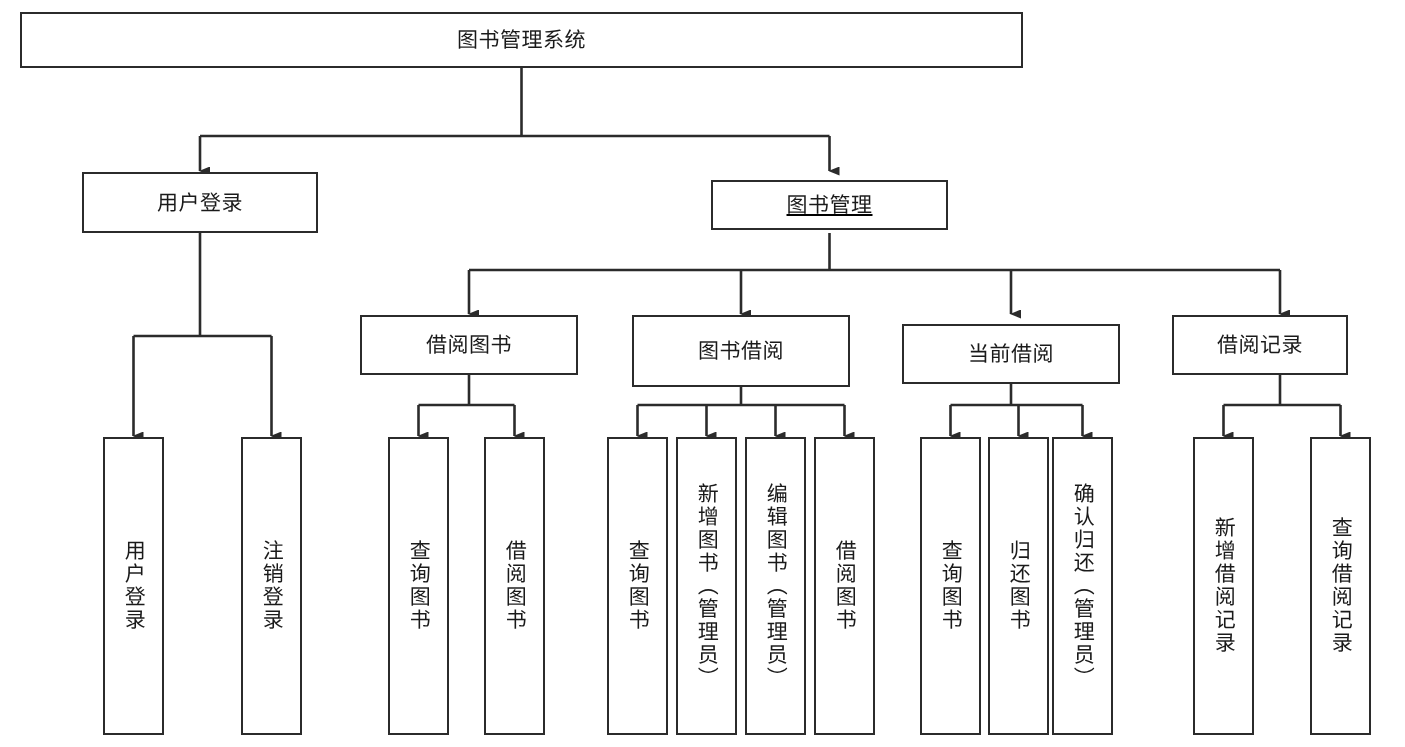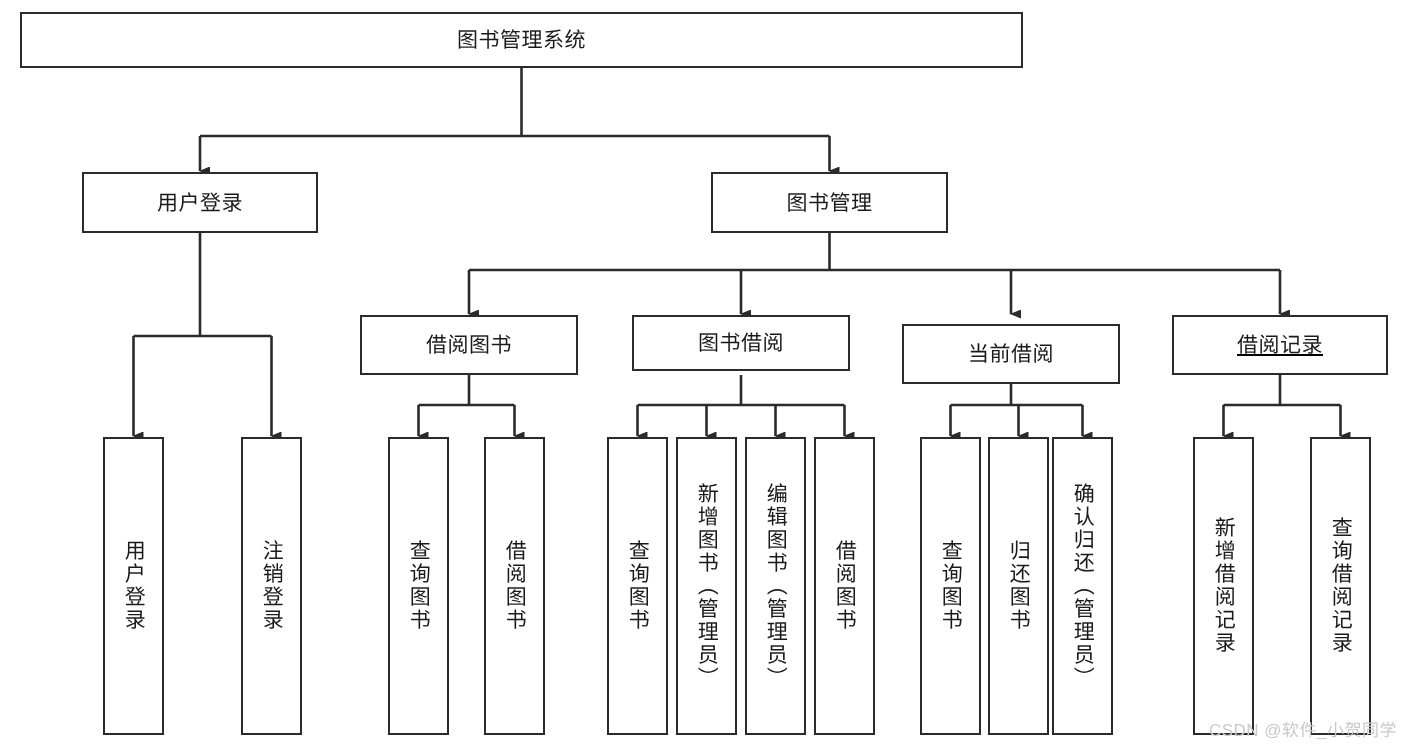--- a/index.html
+++ b/index.html
@@ -111,33 +111,33 @@
       </g>
   </svg>
 
   <div id="node-layer">
       <div class="node horizontal" style="left: 20px; top: 12px; width: 1003px; height: 56px;">
         <span class="node-label">图书管理系统</span>
       </div>
       <div class="node horizontal" style="left: 82px; top: 172px; width: 236px; height: 61px;">
         <span class="node-label">用户登录</span>
       </div>
-      <div class="node horizontal" style="left: 711px; top: 172px; width: 237px; height: 61px;">
+      <div class="node horizontal" style="left: 711px; top: 180px; width: 237px; height: 50px; text-decoration: underline;">
         <span class="node-label">图书管理</span>
       </div>
       <div class="node horizontal" style="left: 360px; top: 315px; width: 218px; height: 60px;">
         <span class="node-label">借阅图书</span>
       </div>
-      <div class="node horizontal" style="left: 632px; top: 315px; width: 218px; height: 56px;">
+      <div class="node horizontal" style="left: 632px; top: 315px; width: 218px; height: 72px;">
         <span class="node-label">图书借阅</span>
       </div>
       <div class="node horizontal" style="left: 902px; top: 324px; width: 218px; height: 60px;">
         <span class="node-label">当前借阅</span>
       </div>
-      <div class="node horizontal" style="left: 1172px; top: 315px; width: 216px; height: 60px; text-decoration: underline;">
+      <div class="node horizontal" style="left: 1172px; top: 315px; width: 176px; height: 60px;">
         <span class="node-label">借阅记录</span>
       </div>
       <div class="node vertical" style="left: 103px; top: 437px; width: 61px; height: 298px;">
         <span class="node-label">用户登录</span>
       </div>
       <div class="node vertical" style="left: 241px; top: 437px; width: 61px; height: 298px;">
         <span class="node-label">注销登录</span>
       </div>
       <div class="node vertical" style="left: 388px; top: 437px; width: 61px; height: 298px;">
         <span class="node-label">查询图书</span>
@@ -167,14 +167,13 @@
         <span class="node-label">确认归还（管理员）</span>
       </div>
       <div class="node vertical" style="left: 1193px; top: 437px; width: 61px; height: 298px;">
         <span class="node-label">新增借阅记录</span>
       </div>
       <div class="node vertical" style="left: 1310px; top: 437px; width: 61px; height: 298px;">
         <span class="node-label">查询借阅记录</span>
       </div>
     </div>
 
-  <div id="watermark">CSDN @软件_小贺同学</div>
 </div>
 
 </body></html>

